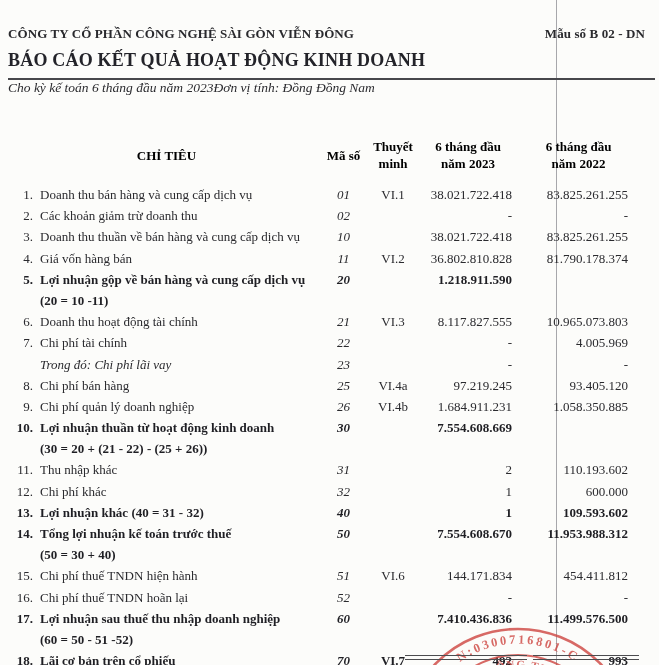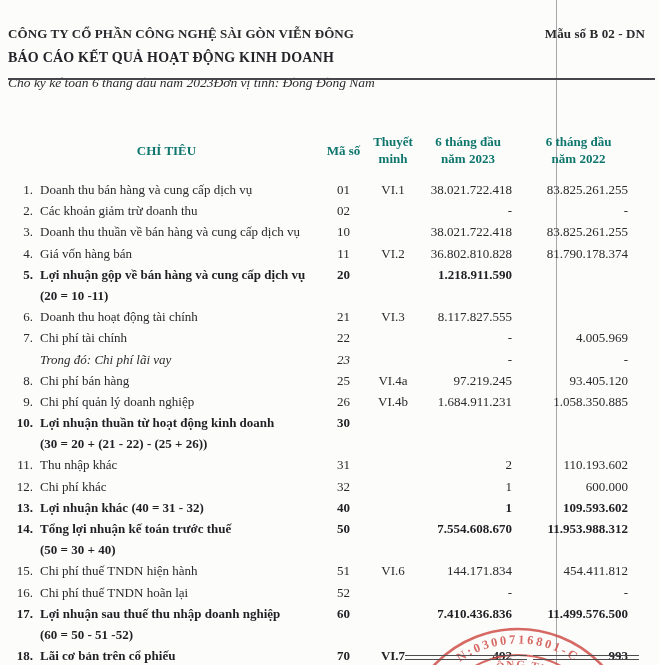--- a/index.html
+++ b/index.html
@@ -14,36 +14,36 @@
   .vline {
     position: absolute; left: 556px; top: 0; width: 1px; height: 665px;
     background: #a7a7ab; z-index: 0;
   }
   .page { position: relative; z-index: 1; }
 
   
   .hdr { padding: 26px 14px 0 8px; }
   .hdr-top { display: flex; justify-content: space-between; align-items: baseline;
              font-weight: bold; font-size: 13px; letter-spacing: .1px; }
-  .title { font-size: 14px; font-weight: bold; margin-top: 8px; letter-spacing: .2px; color: #232329; }
+  .title { font-size: 18px; font-weight: bold; margin-top: 8px; letter-spacing: .2px; color: #232329; }
   .hdr-sub { display: flex; justify-content: flex-start; align-items: baseline;
              font-style: italic; font-size: 13.5px; margin-top: 9px; }
   .rule { position: absolute; left: 8px; top: 78px; width: 647px; height: 2px; background: #47474b; }
 
   
   .grid-cols { display: grid; grid-template-columns: 317px 37px 62px 88px 133px; }
-  .thead { margin: 30px 14px 0 8px; font-weight: bold; font-size: 13px; color: #0f766e; }
+  .thead { margin: 30px 14px 0 8px; font-weight: bold; font-size: 13px; color: #000000; }
   .thead .hcell { display: flex; flex-direction: column; justify-content: center;
                   align-items: center; text-align: center; line-height: 17px; height: 58px; }
   .tbody { margin: 0 14px 0 8px; font-size: 13px; }
   .trow { height: 21.2px; line-height: 21.2px; white-space: nowrap; }
   .c-label { display: flex; overflow: visible; }
   .no  { flex: 0 0 25px; text-align: right; }
   .lbl { margin-left: 7px; }
-  .c-code { text-align: center; }
+  .c-code { text-align: center; font-style: italic; }
   .c-note { text-align: center; }
   .c-23 { text-align: right; }
   .c-22 { text-align: right; padding-right: 17px; }
   .trow.bold { font-weight: bold; color: #1f1f24; }
   .trow.italic { font-style: italic; }
 
   
   .dbl { position: absolute; height: 5px;
          border-top: 1.7px solid #4c4c4f; border-bottom: 1.7px solid #4c4c4f; z-index: 3; }
   .dbl-left  { left: 405px; top: 655px; width: 122px; }
@@ -156,20 +156,21 @@
         <div class="c-22"></div>
       </div>
       <div class="trow grid-cols">
         <div class="c-label">
           <span class="no">6.</span>
           <span class="lbl">Doanh thu hoạt động tài chính</span>
         </div>
         <div class="c-code">21</div>
         <div class="c-note">VI.3</div>
         <div class="c-23">8.117.827.555</div>
+        <div class="c-22">10.965.073.803</div>
       </div>
       <div class="trow grid-cols">
         <div class="c-label">
           <span class="no">7.</span>
           <span class="lbl">Chi phí tài chính</span>
         </div>
         <div class="c-code">22</div>
         <div class="c-note"></div>
         <div class="c-23">-</div>
         <div class="c-22">4.005.969</div>
@@ -204,20 +205,21 @@
         <div class="c-23">1.684.911.231</div>
         <div class="c-22">1.058.350.885</div>
       </div>
       <div class="trow grid-cols bold">
         <div class="c-label">
           <span class="no">10.</span>
           <span class="lbl">Lợi nhuận thuần từ hoạt động kinh doanh</span>
         </div>
         <div class="c-code">30</div>
         <div class="c-note"></div>
+        <div class="c-23">7.554.608.669</div>
       </div>
       <div class="trow grid-cols bold">
         <div class="c-label">
           <span class="no"></span>
           <span class="lbl">(30 = 20 + (21 - 22) - (25 + 26))</span>
         </div>
         <div class="c-code"></div>
         <div class="c-note"></div>
         <div class="c-23"></div>
         <div class="c-22"></div>

